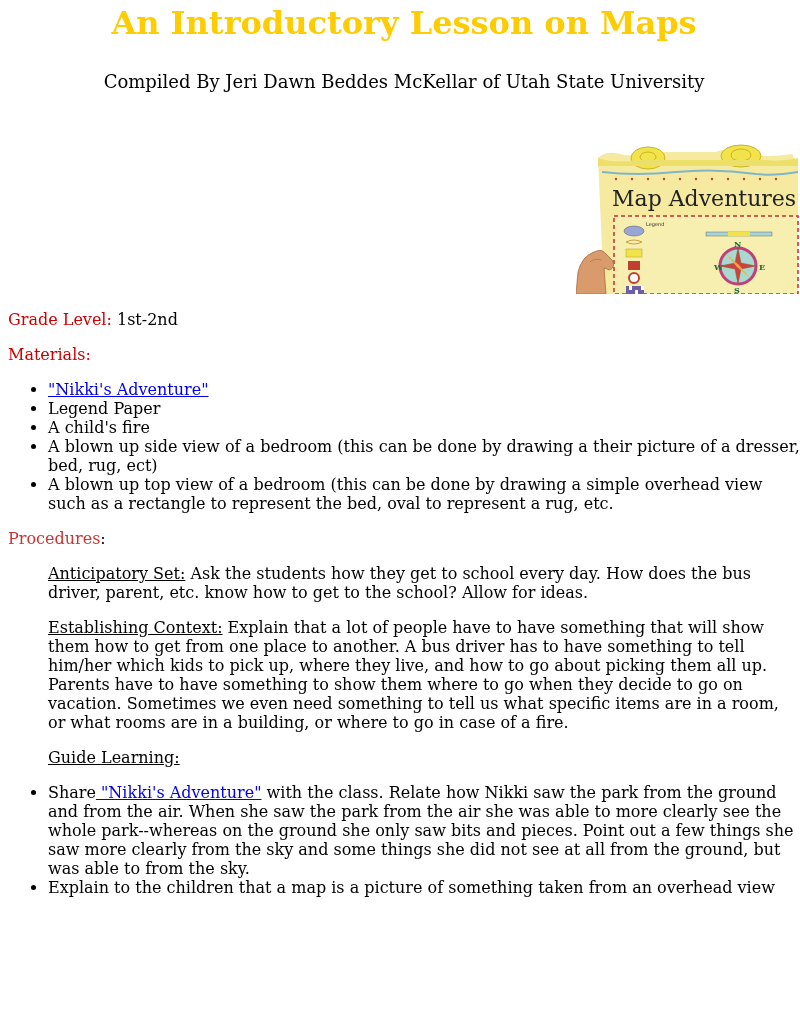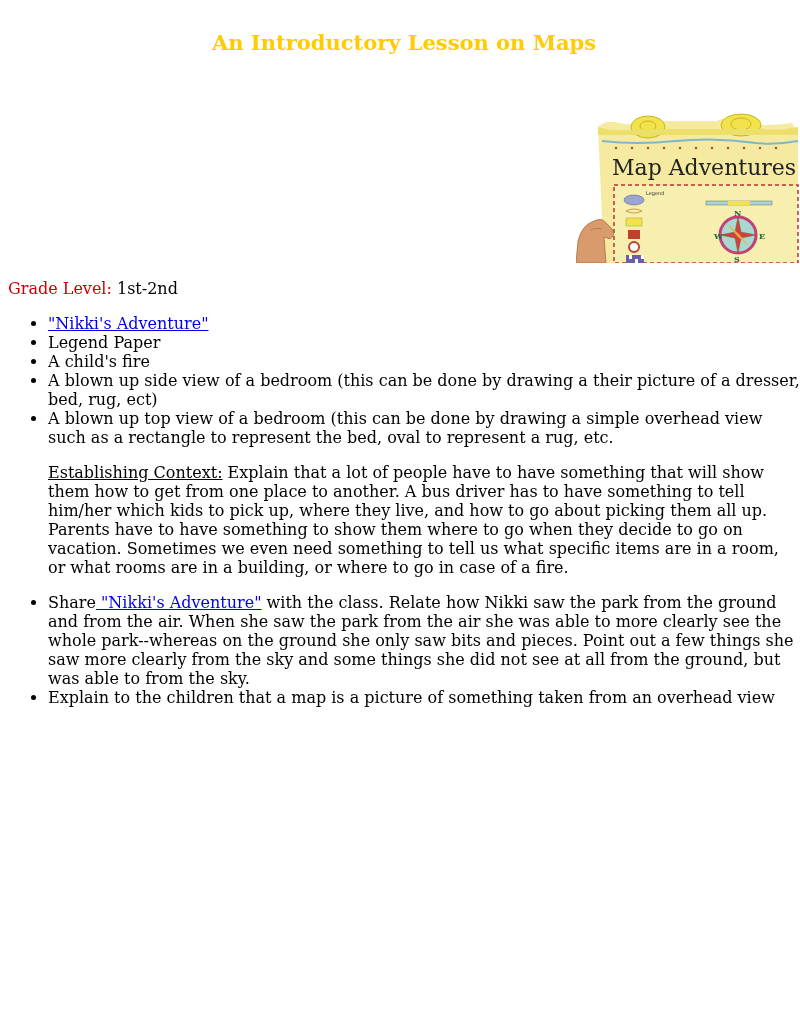--- a/index.html
+++ b/index.html
@@ -8,23 +8,23 @@
       height: 1024px;
       overflow: hidden;
       font-family: "DejaVu Serif", serif;
       font-size: 16px;
       color: #000000;
       line-height: 19px;
     }
     .page { padding: 0 0 0 8px; }
     h1.title {
       margin: 0;
-      padding-top: 24px;
+      padding-top: 4px;
       text-align: center;
-      font-size: 21px;
+      font-size: 32px;
       line-height: 38px;
       font-weight: bold;
       color: #ffcc00;
     }
     .subtitle {
       text-align: center;
       font-size: 18px;
       line-height: 22px;
       margin: 29px 0 0 0;
       padding-top: 0;
@@ -50,20 +50,21 @@
     a { color: #0000ee; text-decoration: underline; }
     .indent { margin-left: 40px; margin-top: 16px; }
     .u { text-decoration: underline; }
   </style>
 </head>
 <body>
 
 <div class="page">
 
   <h1 class="title">An Introductory Lesson on Maps</h1>
+  <p class="subtitle">Compiled By Jeri Dawn Beddes McKellar of Utah State University</p>
 
   <div class="hero">
     <div class="map-image">
       <svg width="224" height="150" viewBox="0 0 224 150" xmlns="http://www.w3.org/2000/svg">
 
         <path d="M22 14 Q30 6 44 10 Q60 14 68 8 L140 8 Q150 2 170 10 Q190 14 216 10 L222 20 L222 150 L28 150 Z" fill="#f5eaa0"></path>
         <ellipse cx="72" cy="14" rx="17" ry="11" fill="#f2e34a" stroke="#c9b529" stroke-width="1"></ellipse>
         <ellipse cx="72" cy="13" rx="8" ry="5" fill="none" stroke="#c9b529" stroke-width="1"></ellipse>
         <ellipse cx="165" cy="12" rx="20" ry="11" fill="#f2e34a" stroke="#c9b529" stroke-width="1"></ellipse>
         <ellipse cx="165" cy="11" rx="10" ry="6" fill="none" stroke="#c9b529" stroke-width="1"></ellipse>
@@ -112,33 +113,37 @@
 
         <path d="M0 150 L2 128 Q6 112 18 108 Q26 104 30 110 L36 116 Q40 122 34 126 L28 124 L30 150 Z" fill="#d99a6c" stroke="#a86a40" stroke-width="0.8"></path>
         <path d="M14 118 Q18 114 26 116" fill="none" stroke="#a86a40" stroke-width="0.6"></path>
       </svg>
     </div>
   </div>
 
   <p class="section"><span class="label">Grade Level:</span><span> 1st-2nd</span></p>
 
 
+  <p class="section"><span class="label">Materials:</span></p>
 
   <ul>
     <li><a href="#">"Nikki's Adventure"</a></li>
     <li>Legend Paper</li>
     <li>A child's fire</li>
     <li>A blown up side view of a bedroom (this can be done by drawing a their picture of a dresser, bed, rug, ect)</li>
     <li>A blown up top view of a bedroom (this can be done by drawing a simple overhead view such as a rectangle to represent the bed, oval to represent a rug, etc.</li>
   </ul>
 
+  <p class="section"><span class="label procedures">Procedures</span><span>:</span></p>
 
+  <p class="indent"><span class="u">Anticipatory Set:</span><span> Ask the students how they get to school every day. How does the bus driver, parent, etc. know how to get to the school? Allow for ideas.</span></p>
 
   <p class="indent"><span class="u">Establishing Context:</span><span> Explain that a lot of people have to have something that will show them how to get from one place to another. A bus driver has to have something to tell him/her which kids to pick up, where they live, and how to go about picking them all up. Parents have to have something to show them where to go when they decide to go on vacation. Sometimes we even need something to tell us what specific items are in a room, or what rooms are in a building, or where to go in case of a fire.</span></p>
 
 
+  <p class="indent"><span class="u">Guide Learning:</span></p>
 
   <ul>
     <li><span>Share</span><a href="#"> "Nikki's Adventure"</a><span> with the class. Relate how Nikki saw the park from the ground and from the air. When she saw the park from the air she was able to more clearly see the whole park--whereas on the ground she only saw bits and pieces. Point out a few things she saw more clearly from the sky and some things she did not see at all from the ground, but was able to from the sky.</span></li>
     <li>Explain to the children that a map is a picture of something taken from an overhead view</li>
   </ul>
 
 </div>
 
 </body></html>

